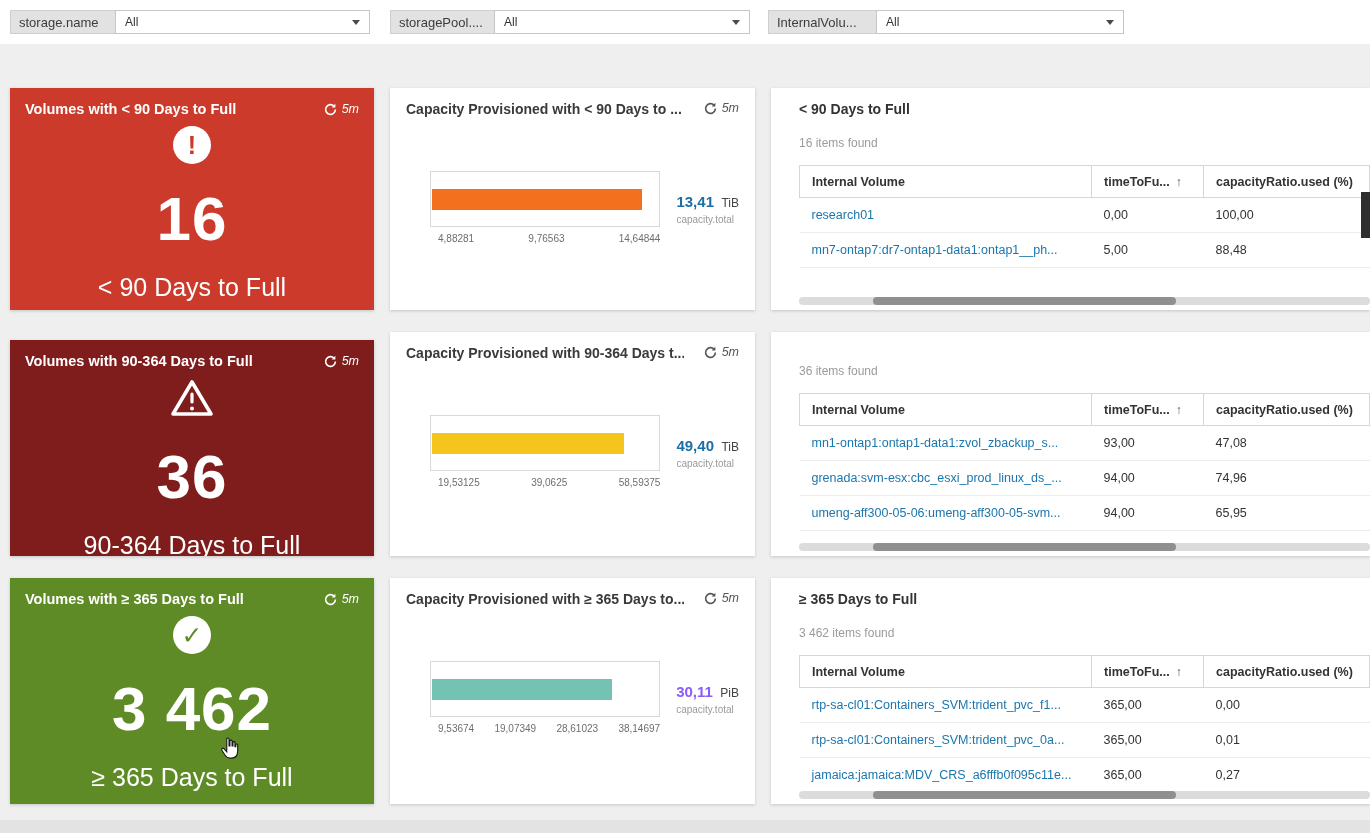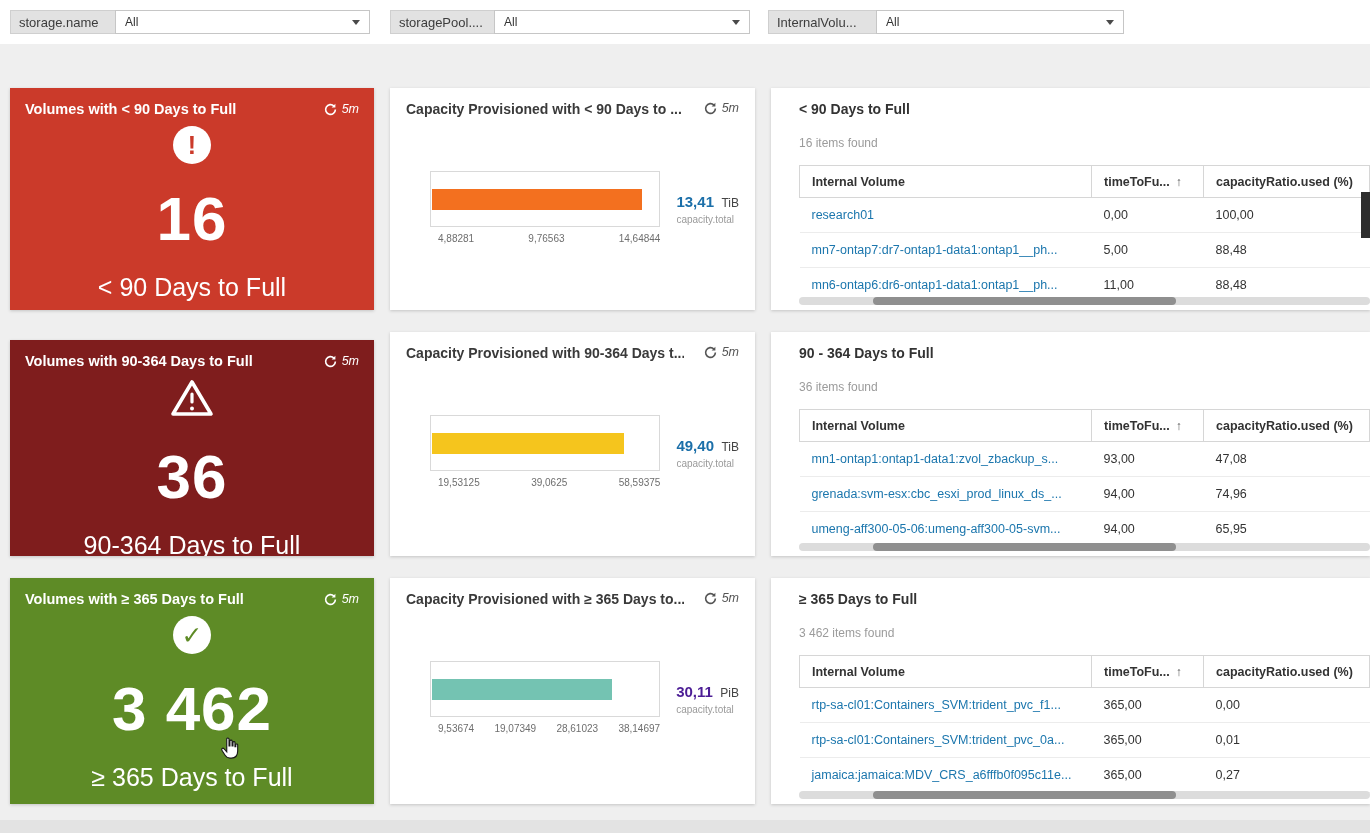--- a/index.html
+++ b/index.html
@@ -174,25 +174,20 @@
           <tr>
             <td class="link" style="color: rgb(27, 118, 173);">research01</td>
             <td>0,00</td>
             <td>100,00</td>
           </tr>
           <tr>
             <td class="link" style="color: rgb(27, 118, 173);">mn7-ontap7:dr7-ontap1-data1:ontap1__ph...</td>
             <td>5,00</td>
             <td>88,48</td>
           </tr>
-          <tr>
-            <td class="link" style="color: rgb(27, 118, 173);">mn6-ontap6:dr6-ontap1-data1:ontap1__ph...</td>
-            <td>11,00</td>
-            <td>88,48</td>
-          </tr>
         </tbody>
       </table>
       <div class="hscroll">
           <div class="thumb"></div>
         </div>
     </div>
 
     <div class="card kpi" style="background-color: #7f1d1d; margin-top: 8px;">
       <div class="kpi-header">
         <span class="kpi-title">Volumes with 90-364 Days to Full</span>
@@ -241,21 +236,20 @@
           <div>
             <span class="cv-num" style="color: rgb(27, 111, 169);">49,40</span>
             <span class="cv-unit">TiB</span>
           </div>
           <div class="cv-cap">capacity.total</div>
         </div>
       </div>
     </div>
 
     <div class="card table-card">
-      <div class="table-title">90 - 364 Days to Full</div>
       <div class="items-found">36 items found</div>
       <table>
         <thead>
           <tr>
             <th class="c1"><span>Internal Volume</span></th>
             <th class="c2"><span>timeToFu...</span><span class="sort">↑</span></th>
             <th class="c3"><span>capacityRatio.used (%)</span></th>
           </tr>
         </thead>
         <tbody>
@@ -319,21 +313,21 @@
           </div>
           <div class="ticks">
             <span>9,53674</span>
             <span>19,07349</span>
             <span>28,61023</span>
             <span>38,14697</span>
           </div>
         </div>
         <div class="chart-value">
           <div>
-            <span class="cv-num" style="color: #4c1d95;">30,11</span>
+            <span class="cv-num" style="color: #8b5cf6;">30,11</span>
             <span class="cv-unit">PiB</span>
           </div>
           <div class="cv-cap">capacity.total</div>
         </div>
       </div>
     </div>
 
     <div class="card table-card">
       <div class="table-title">≥ 365 Days to Full</div>
       <div class="items-found">3 462 items found</div>

